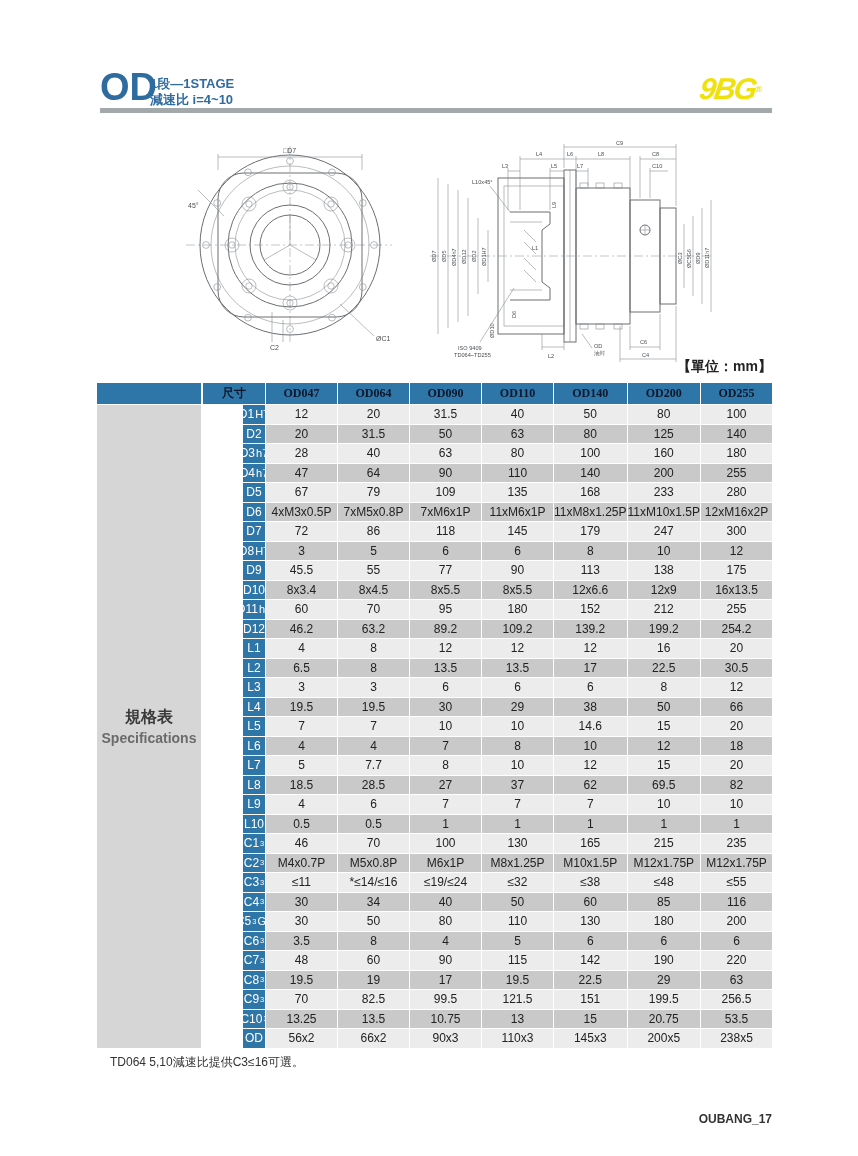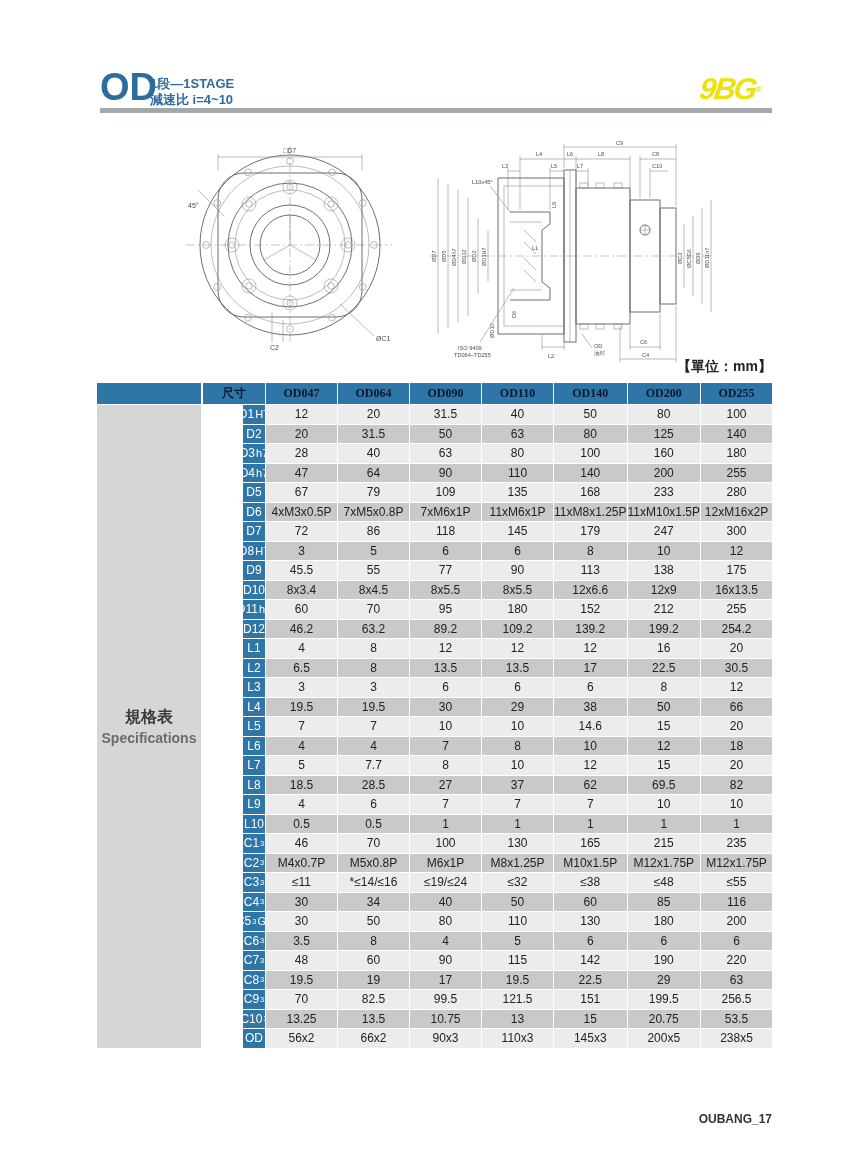--- a/index.html
+++ b/index.html
@@ -616,17 +616,18 @@
         <div class="vcell r-light">66x2</div>
         <div class="vcell r-light">90x3</div>
         <div class="vcell r-light">110x3</div>
         <div class="vcell r-light">145x3</div>
         <div class="vcell r-light">200x5</div>
         <div class="vcell r-light">238x5</div>
       </div>
   </div>
 
   <div class="fnote">
+    <div class="l2">TD064  5,10減速比提供C3≤16可選。</div>
   </div>
 
   <div class="pageno">OUBANG_17</div>
 
 </div>
 
 </body></html>

